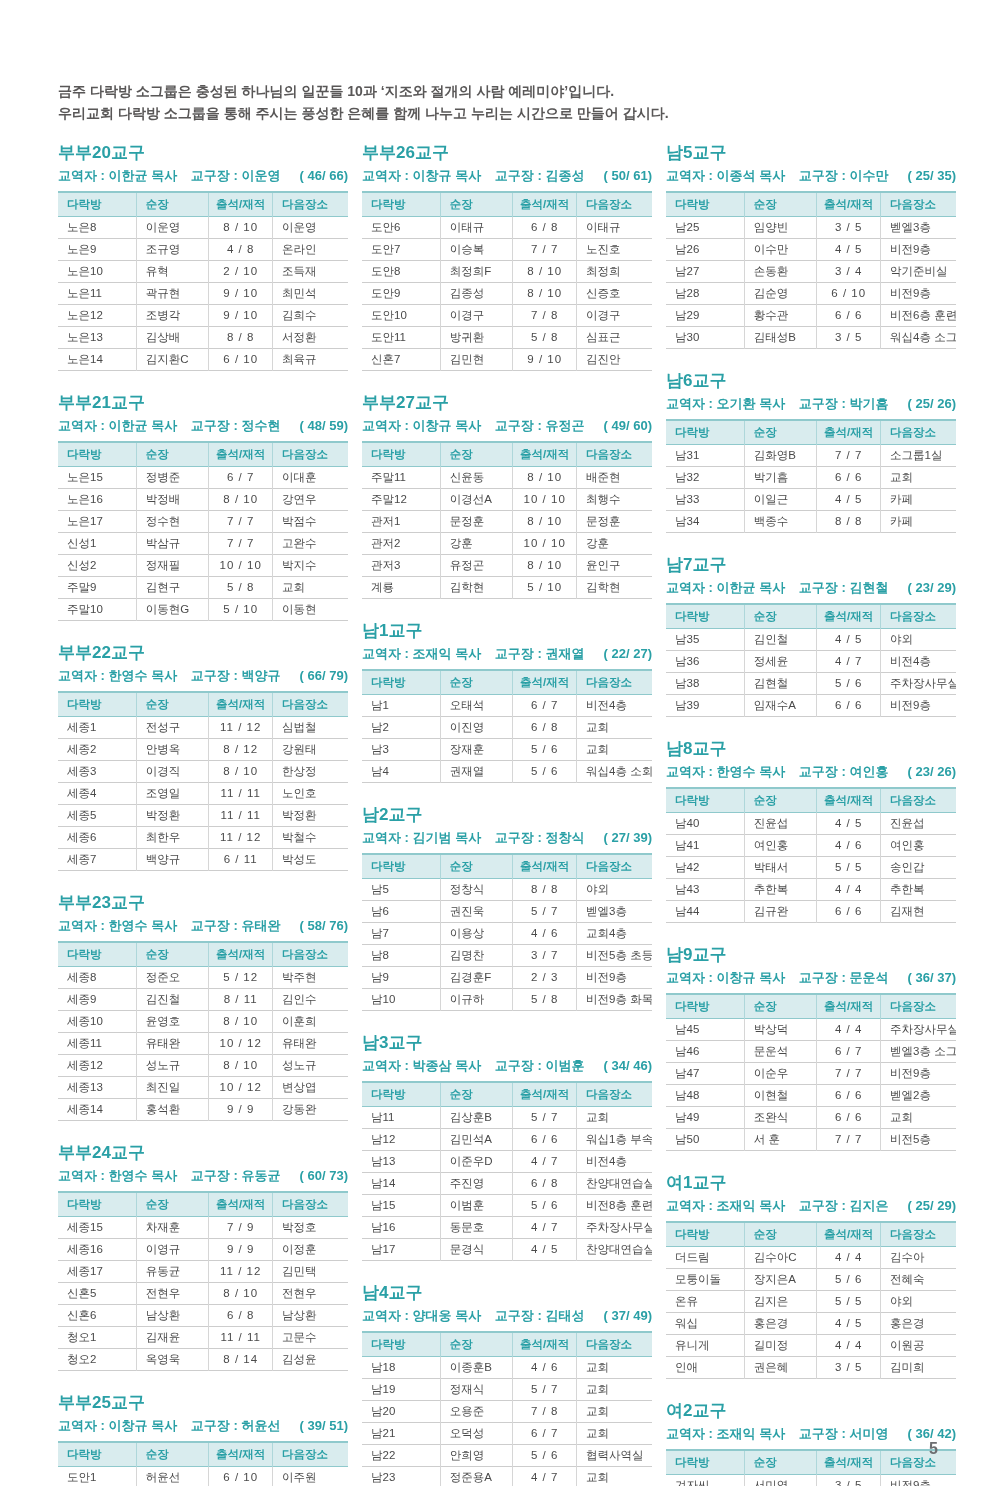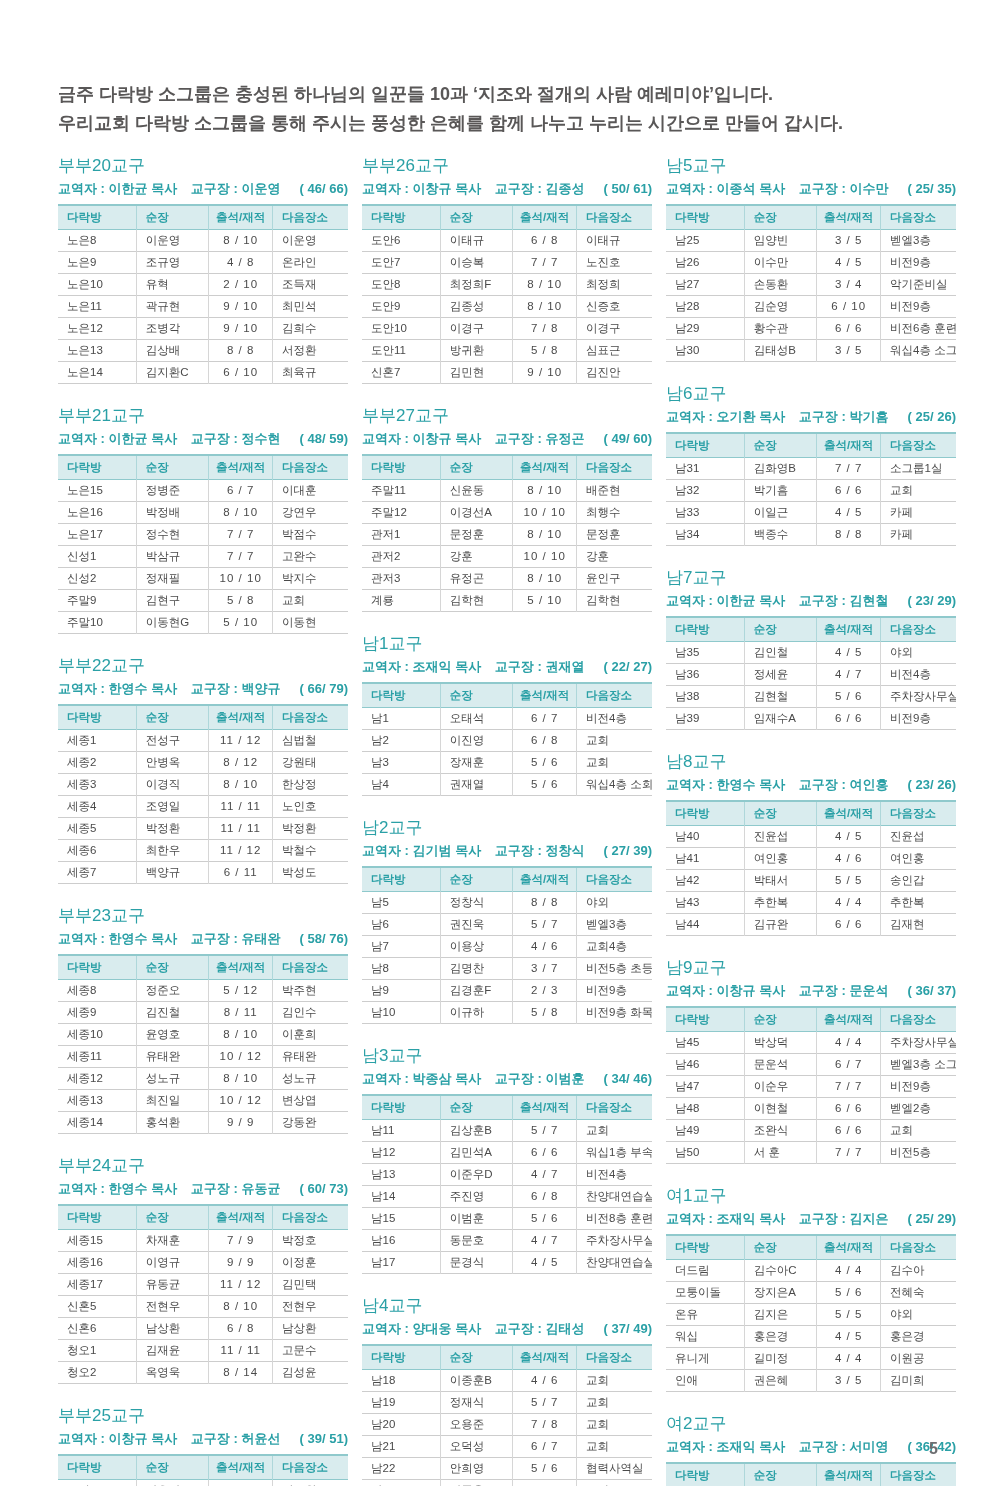--- a/index.html
+++ b/index.html
@@ -2,27 +2,27 @@
 <html lang="ko"><head>
 <meta charset="utf-8">
 <style>
   html,body{margin:0;padding:0;background:#ffffff;}
   body{
     width:1000px;height:1486px;position:relative;overflow:hidden;
     font-family:"Liberation Sans","DejaVu Sans",sans-serif;
     color:var(--body_text,#4a4a4a);
   }
   .page{padding:80px 58px 0 58px;box-sizing:border-box;}
-  .intro{font-size:18px;line-height:1.6;color:var(--intro_text,#595757);margin-bottom:16px;font-weight:bold;}
+  .intro{font-size:14px;line-height:1.6;color:var(--intro_text,#595757);margin-bottom:16px;font-weight:bold;}
   .intro p{margin:0;}
   .cols{display:flex;gap:14px;align-items:flex-start;}
   .col{width:290px;flex:0 0 290px;}
   .parish{margin-bottom:20px;}
   .parish-title{
-    margin:0 0 3px 0;font-size:17px;font-weight:normal;
+    margin:0 0 3px 0;font-size:17px;font-weight:bold;
     color:var(--accent,#2aa0a6);letter-spacing:0;
   }
   .parish-sub{
     display:flex;justify-content:space-between;align-items:baseline;
     font-size:13px;font-weight:bold;color:var(--accent,#2aa0a6);
     margin-bottom:6px;white-space:nowrap;
   }
   .parish-sub .pastor{margin-right:10px;}
   table{width:100%;border-collapse:collapse;table-layout:fixed;}
   thead tr{

